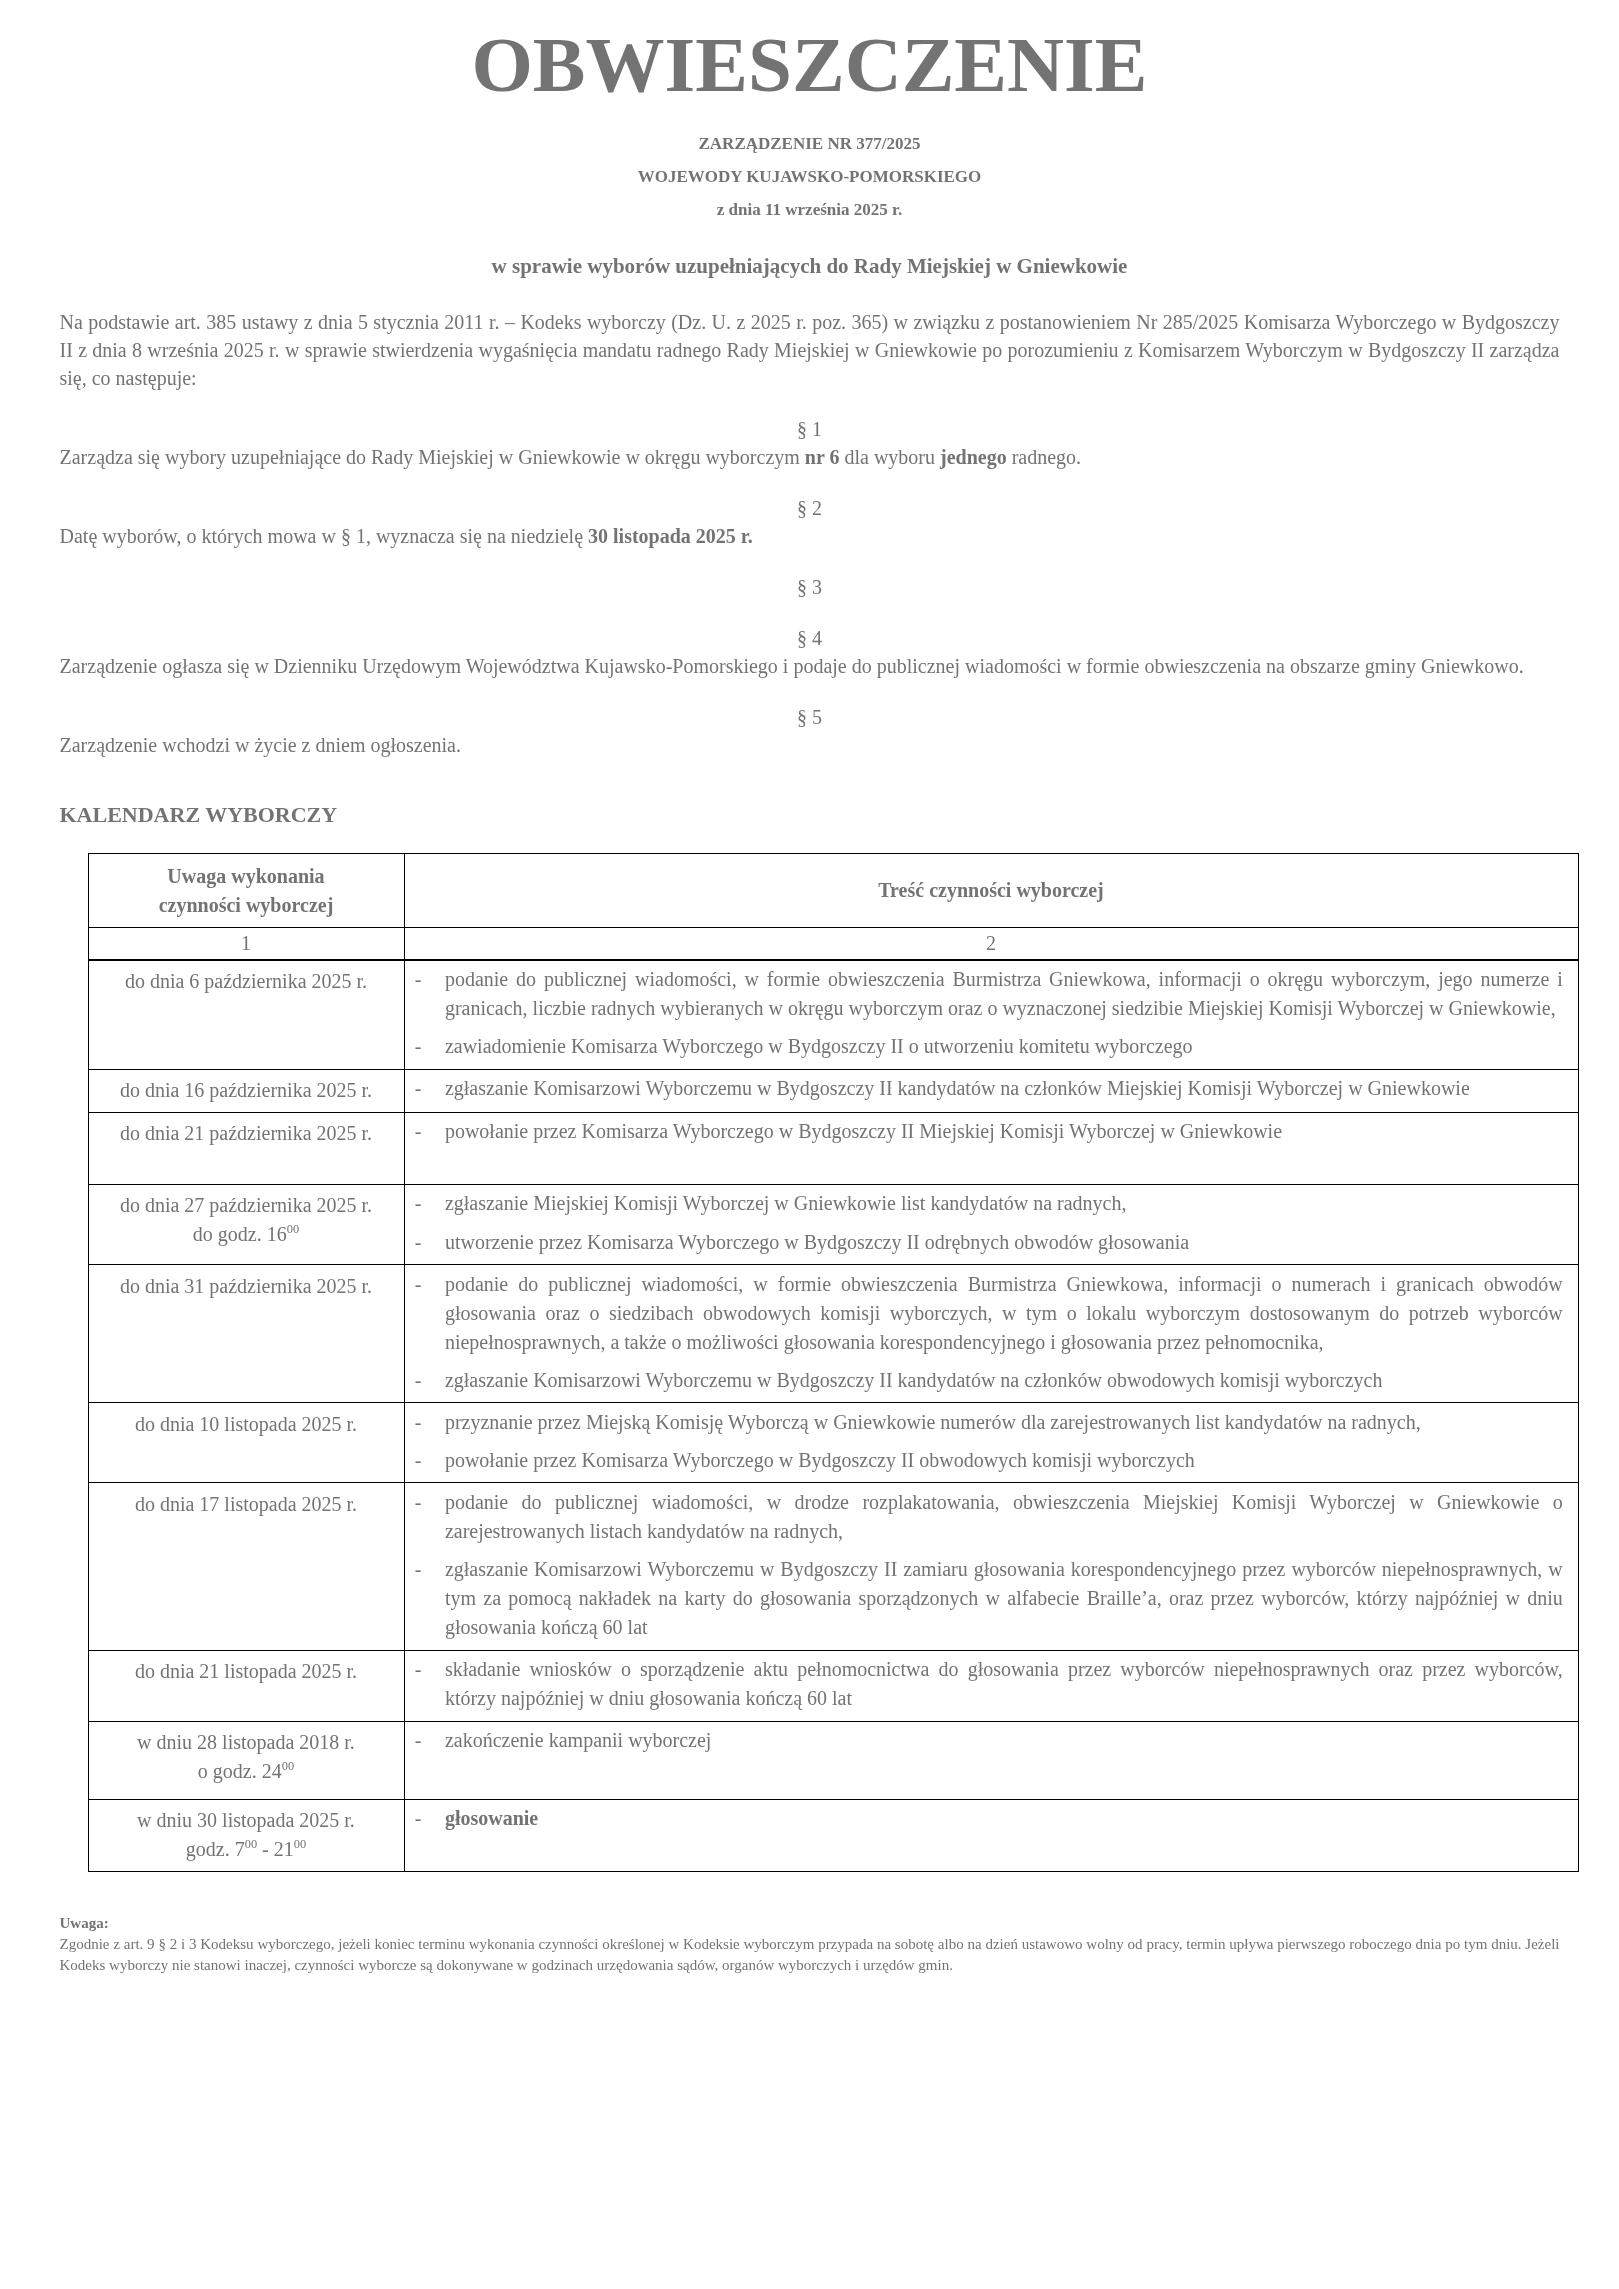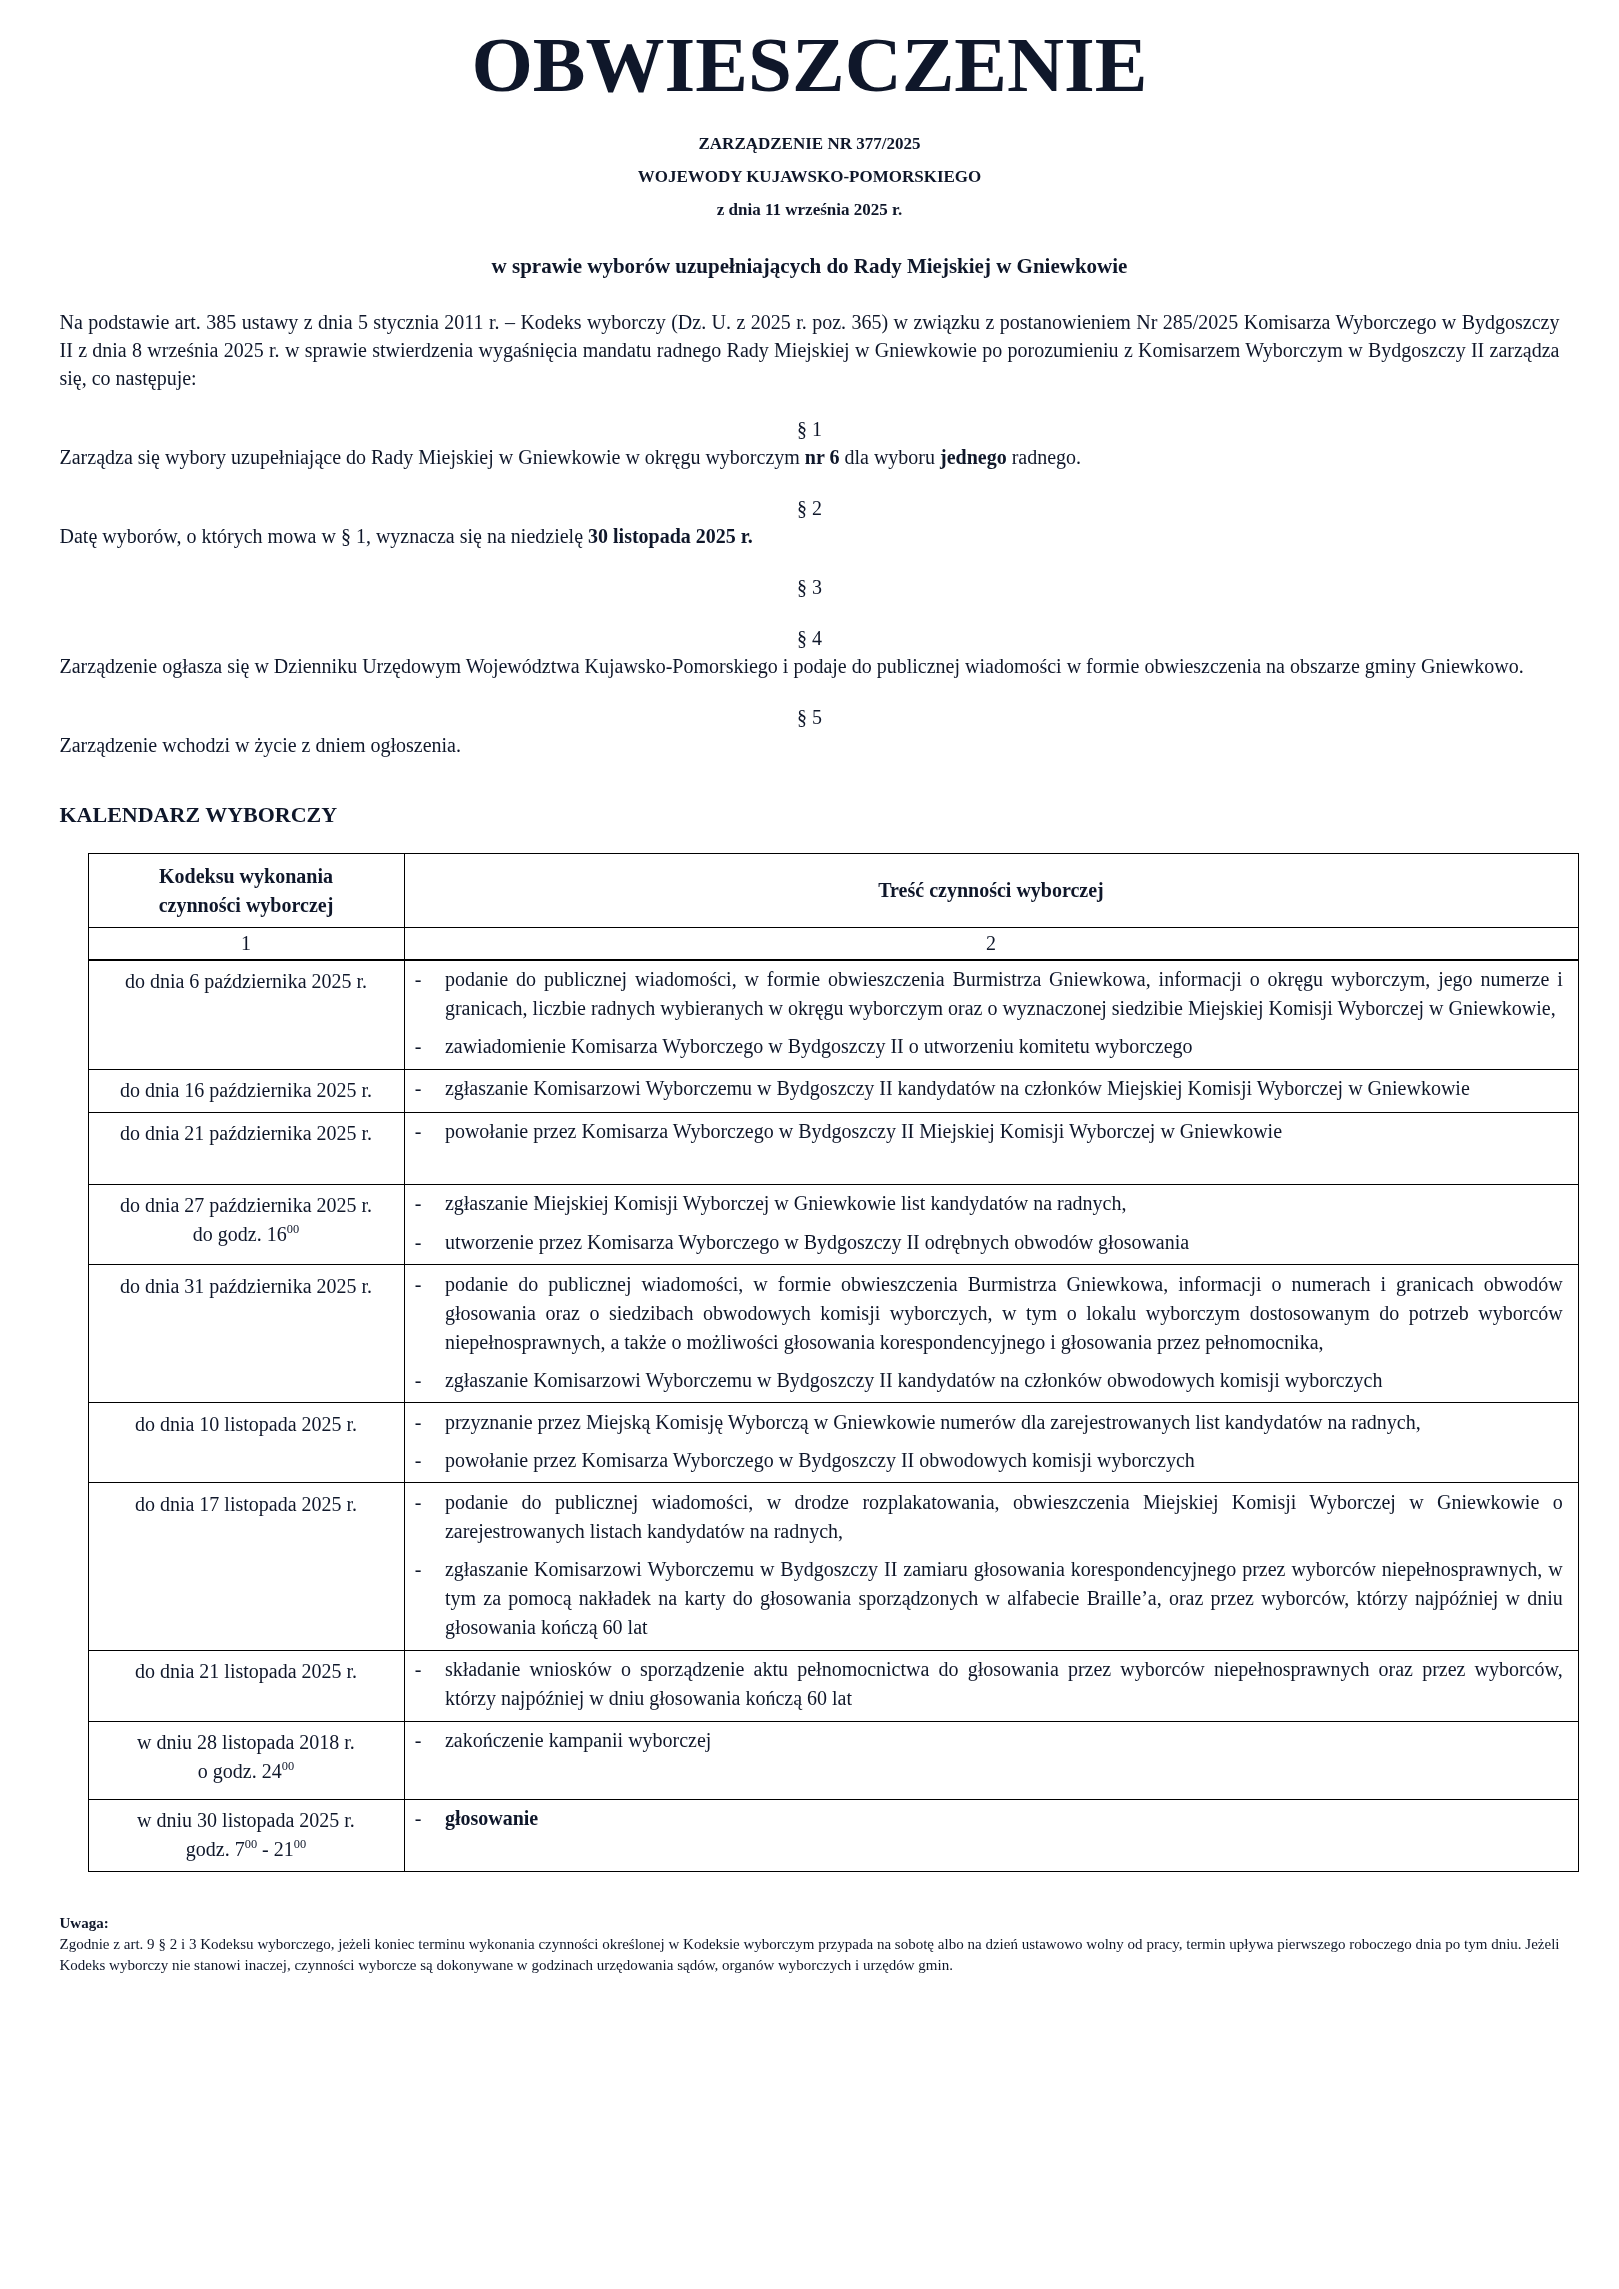--- a/index.html
+++ b/index.html
@@ -1,19 +1,19 @@
 <!DOCTYPE html>
 <html lang="pl" style="font-size:14.8px"><head>
 <meta charset="utf-8">
 <style>
   * { box-sizing: border-box; }
   html, body { margin: 0; padding: 0; background: #ffffff; }
   .page {
     width: 1584px; height: 2290px; margin: 0 auto; background: #ffffff;
-    color: #0f172a; font-family: "Liberation Serif", "DejaVu Serif", serif;
+    color: #737373; font-family: "Liberation Serif", "DejaVu Serif", serif;
     padding: 22px 42px 0 42px; position: relative; overflow: hidden;
   }
   h1.doc-title { margin: 0; text-align: center; font-weight: bold;
     font-size: 79px; line-height: 1.08; letter-spacing: 0; }
   .order-block { margin-top: 20px; text-align: center; font-weight: bold;
     font-size: 17px; line-height: 33px; }
   .subject { margin-top: 26px; text-align: center; font-weight: bold; font-size: 21px; line-height: 28px; }
   .preamble { margin: 28px 0 0 0; }
   .preamble, p.body-par { font-size: 20px; line-height: 28px; text-align: justify; }
   p.body-par { margin: 0; }
@@ -75,21 +75,21 @@
 
   <div class="cal-title">KALENDARZ WYBORCZY</div>
 
   <table class="cal">
     <colgroup>
         <col style="width:316px">
         <col>
       </colgroup>
     <tbody id="cal-body">
         <tr>
-          <th class="h-cell"><span>Kodeksu wykonania</span><br><span>czynności wyborczej</span></th>
+          <th class="h-cell"><span>Uwaga wykonania</span><br><span>czynności wyborczej</span></th>
           <th class="h-cell">Treść czynności wyborczej</th>
         </tr>
         <tr>
           <td class="num-cell">1</td>
           <td class="num-cell">2</td>
         </tr>
         <tr>
           <td class="term-cell">
             <div class="term-line"><span>do dnia 6 października 2025 r.</span></div>
           </td>

